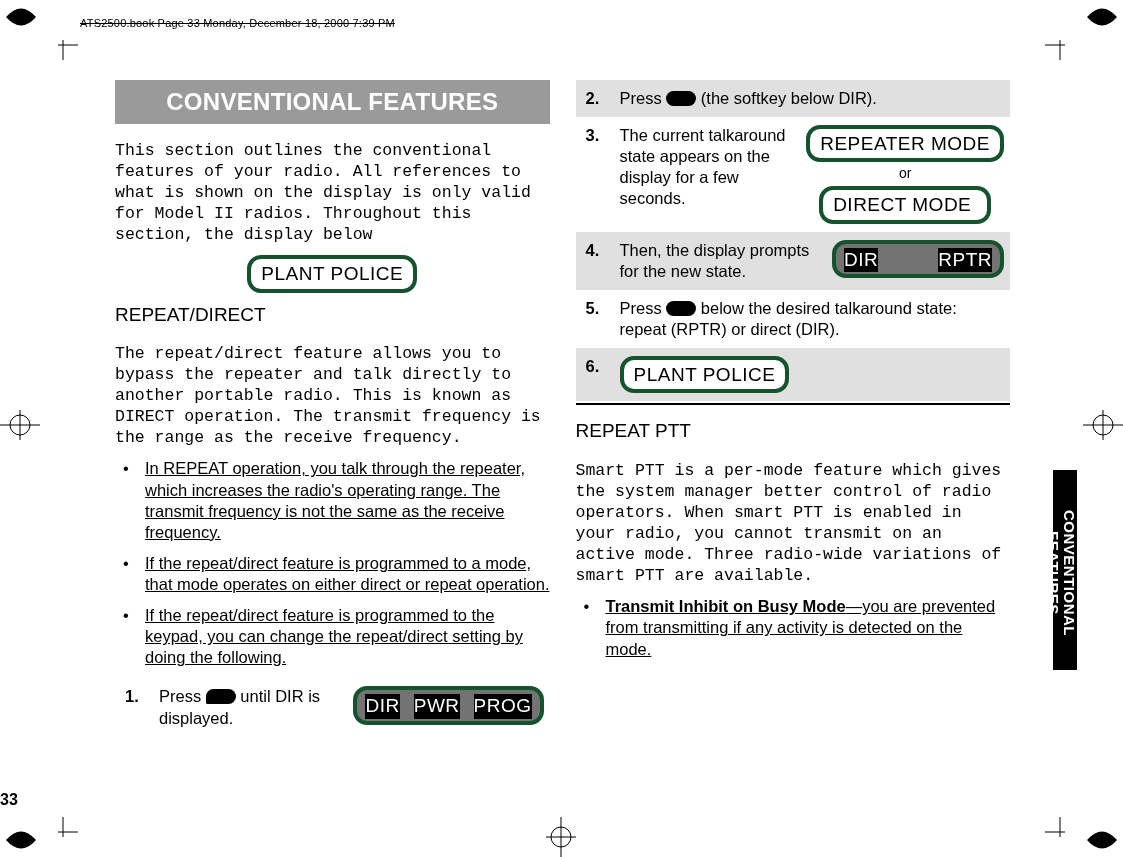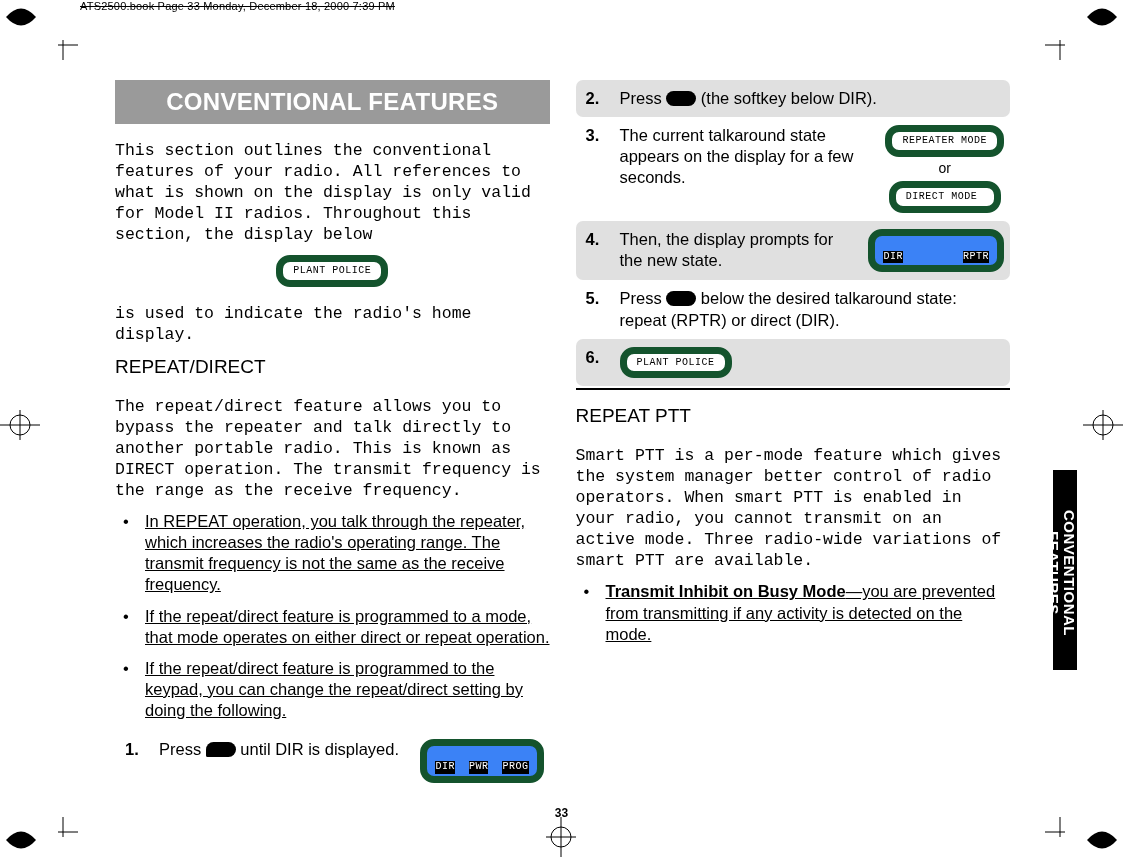--- a/index.html
+++ b/index.html
@@ -6,21 +6,21 @@
   body {
     width: 1123px;
     height: 857px;
     background: #fff;
     font-family: Arial, Helvetica, sans-serif;
     position: relative;
     color: #000;
   }
   .header-line {
     position: absolute;
-    top: 0; left: 80px;
+    top: 17px; left: 80px;
     font-size: 11px;
     text-decoration: line-through;
     letter-spacing: 0.2px;
   }
   .page {
     position: absolute;
     left: 115px;
     top: 80px;
     width: 895px;
     height: 700px;
@@ -43,35 +43,35 @@
     letter-spacing: 0.3px;
   }
   .para { margin: 16px 0 10px; font-family: Liberation Mono, monospace; }
   .subhead {
     font-weight: normal;
     font-size: 19px;
     margin: 10px 0 8px;
   }
   .display-box {
     display: inline-block;
-    border: 7px solid #14532d;
+    border: 4px solid #14532d;
     border-radius: 14px;
     padding: 3px 10px 2px;
-    font-family: Liberation Mono, monospace;
-    font-size: 10px;
+    font-family: Liberation Sans, sans-serif;
+    font-size: 19px;
     letter-spacing: 0.5px;
     background: #fff;
     white-space: pre;
   }
   .display-box.inv {
-    background: #3b82f6;
+    background: #737373;
     color: #fff;
     display: inline-flex;
     gap: 14px;
-    padding: 15px 8px 2px;
+    padding: 4px 8px 2px;
   }
   .display-box.inv span {
     background: #000;
     color: #fff;
   }
   .display-center { text-align: center; margin: 8px 0; }
   ul.bullets { list-style: none; margin: 4px 0; text-decoration: underline; }
   ul.bullets > li {
     position: relative;
     padding-left: 30px;
@@ -92,21 +92,21 @@
     align-items: flex-start;
     gap: 10px;
   }
   ol.steps > li::before {
     content: counter(step) ".";
     position: absolute;
     left: 10px;
     top: 8px;
     font-weight: bold;
   }
-  ol.steps > li.shaded { background: #e0e0e0; border-radius: 7px; }
+  ol.steps > li.shaded { background: #e0e0e0; }
   .step-text { flex: 1; }
   .step-right { flex: 0 0 auto; text-align: center; font-size: 14px; }
   .step-right .or { margin: 3px 0; }
   .softkey-icon {
     display: inline-block;
     width: 30px; height: 15px;
     background: #000;
     border-radius: 8px;
     vertical-align: -2px;
   }
@@ -128,25 +128,24 @@
     font-weight: bold;
     writing-mode: vertical-rl;
     text-align: center;
     font-size: 15px;
     letter-spacing: 0.5px;
     padding-top: 6px;
     line-height: 1.05;
   }
   .page-num {
     position: absolute;
-    bottom: 37px;
+    bottom: 48px;
     left: 0; right: 0;
-    text-align: center;
-    font-weight: bold;
-    font-size: 12px;
+    font-weight: bold;
+    font-size: 16px;
   }
   .bold { font-weight: bold; }
   .hr-thick { border-top: 2px solid #000; margin-top:2px;}
   .crop-svg { position:absolute; }
 </style>
 </head>
 <body>
 
 <div class="header-line">ATS2500.book  Page 33  Monday, December 18, 2000  7:39 PM</div>
 
@@ -195,21 +194,20 @@
   </svg>
 
 <div class="page">
 
   <div class="col">
     <div class="section-title">CONVENTIONAL FEATURES</div>
     <p class="para">This section outlines the conventional features of your radio. All references to what is shown on the display is only valid for Model II radios. Throughout this section, the display below</p>
     <div class="display-center">
       <span class="display-box">PLANT POLICE</span>
     </div>
-    <p class="para">is used to indicate the radio's home display.</p>
     <div class="subhead">REPEAT/DIRECT</div>
     <p class="para">The repeat/direct feature allows you to bypass the repeater and talk directly to another portable radio. This is known as DIRECT operation. The transmit frequency is the range as the receive frequency.</p>
     <ul class="bullets">
       <li>In REPEAT operation, you talk through the repeater, which increases the radio's operating range. The transmit frequency is not the same as the receive frequency.</li>
       <li>If the repeat/direct feature is programmed to a mode, that mode operates on either direct or repeat operation.</li>
       <li>If the repeat/direct feature is programmed to the keypad, you can change the repeat/direct setting by doing the following.</li>
     </ul>
     <ol class="steps">
       <li>
         <div class="step-text">

